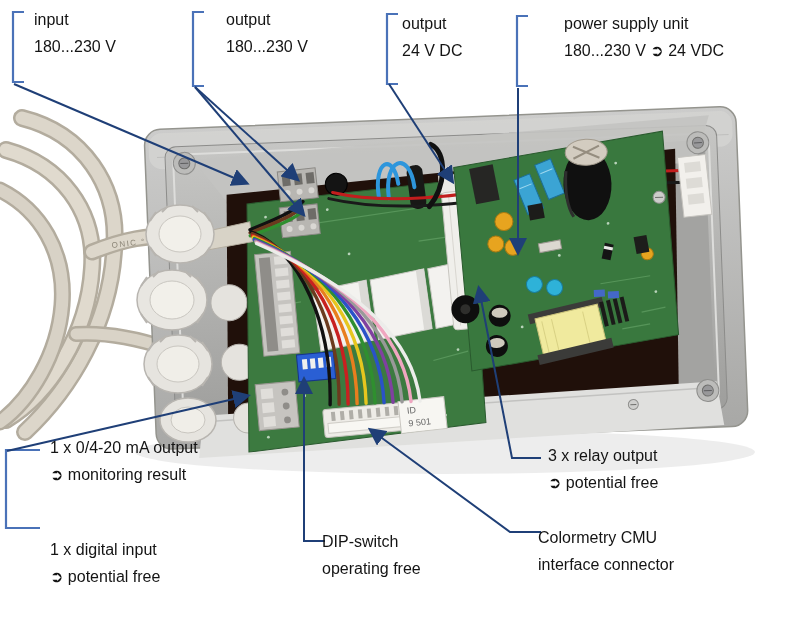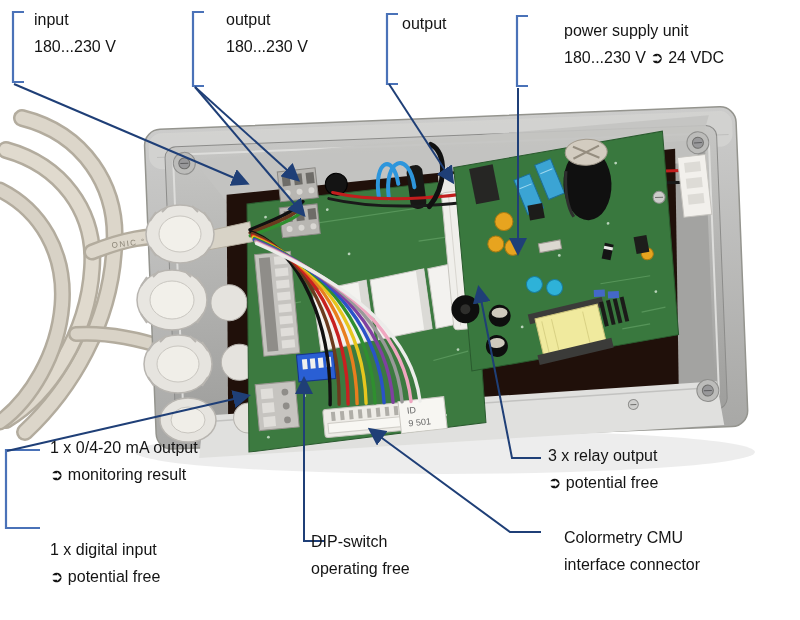--- a/index.html
+++ b/index.html
@@ -351,39 +351,40 @@
 <div class="label" style="left:34px;top:6px">
   <span>input</span>
   <span>180...230 V</span>
 </div>
 <div class="label" style="left:226px;top:6px">
   <span>output</span>
   <span>180...230 V</span>
 </div>
 <div class="label" style="left:402px;top:10px">
   <span>output</span>
-</div>
-<div class="label" style="left:564px;top:17px">
+  <span>24 V DC</span>
+</div>
+<div class="label" style="left:564px;top:10px">
   <span>power supply unit</span>
   <span>180...230 V ➲ 24 VDC</span>
 </div>
 <div class="label" style="left:50px;top:434px">
   <span>1 x 0/4-20 mA output</span>
   <span>➲ monitoring result</span>
 </div>
 <div class="label" style="left:50px;top:536px">
   <span>1 x digital input</span>
   <span>➲ potential free</span>
 </div>
-<div class="label" style="left:311px;top:528px">
+<div class="label" style="left:322px;top:528px">
   <span>DIP-switch</span>
   <span>operating free</span>
 </div>
 <div class="label" style="left:548px;top:442px">
   <span>3 x relay output</span>
   <span>➲ potential free</span>
 </div>
-<div class="label" style="left:564px;top:524px">
+<div class="label" style="left:538px;top:524px">
   <span>Colormetry CMU</span>
   <span>interface connector</span>
 </div>
 
 </div>
 
 </body></html>

